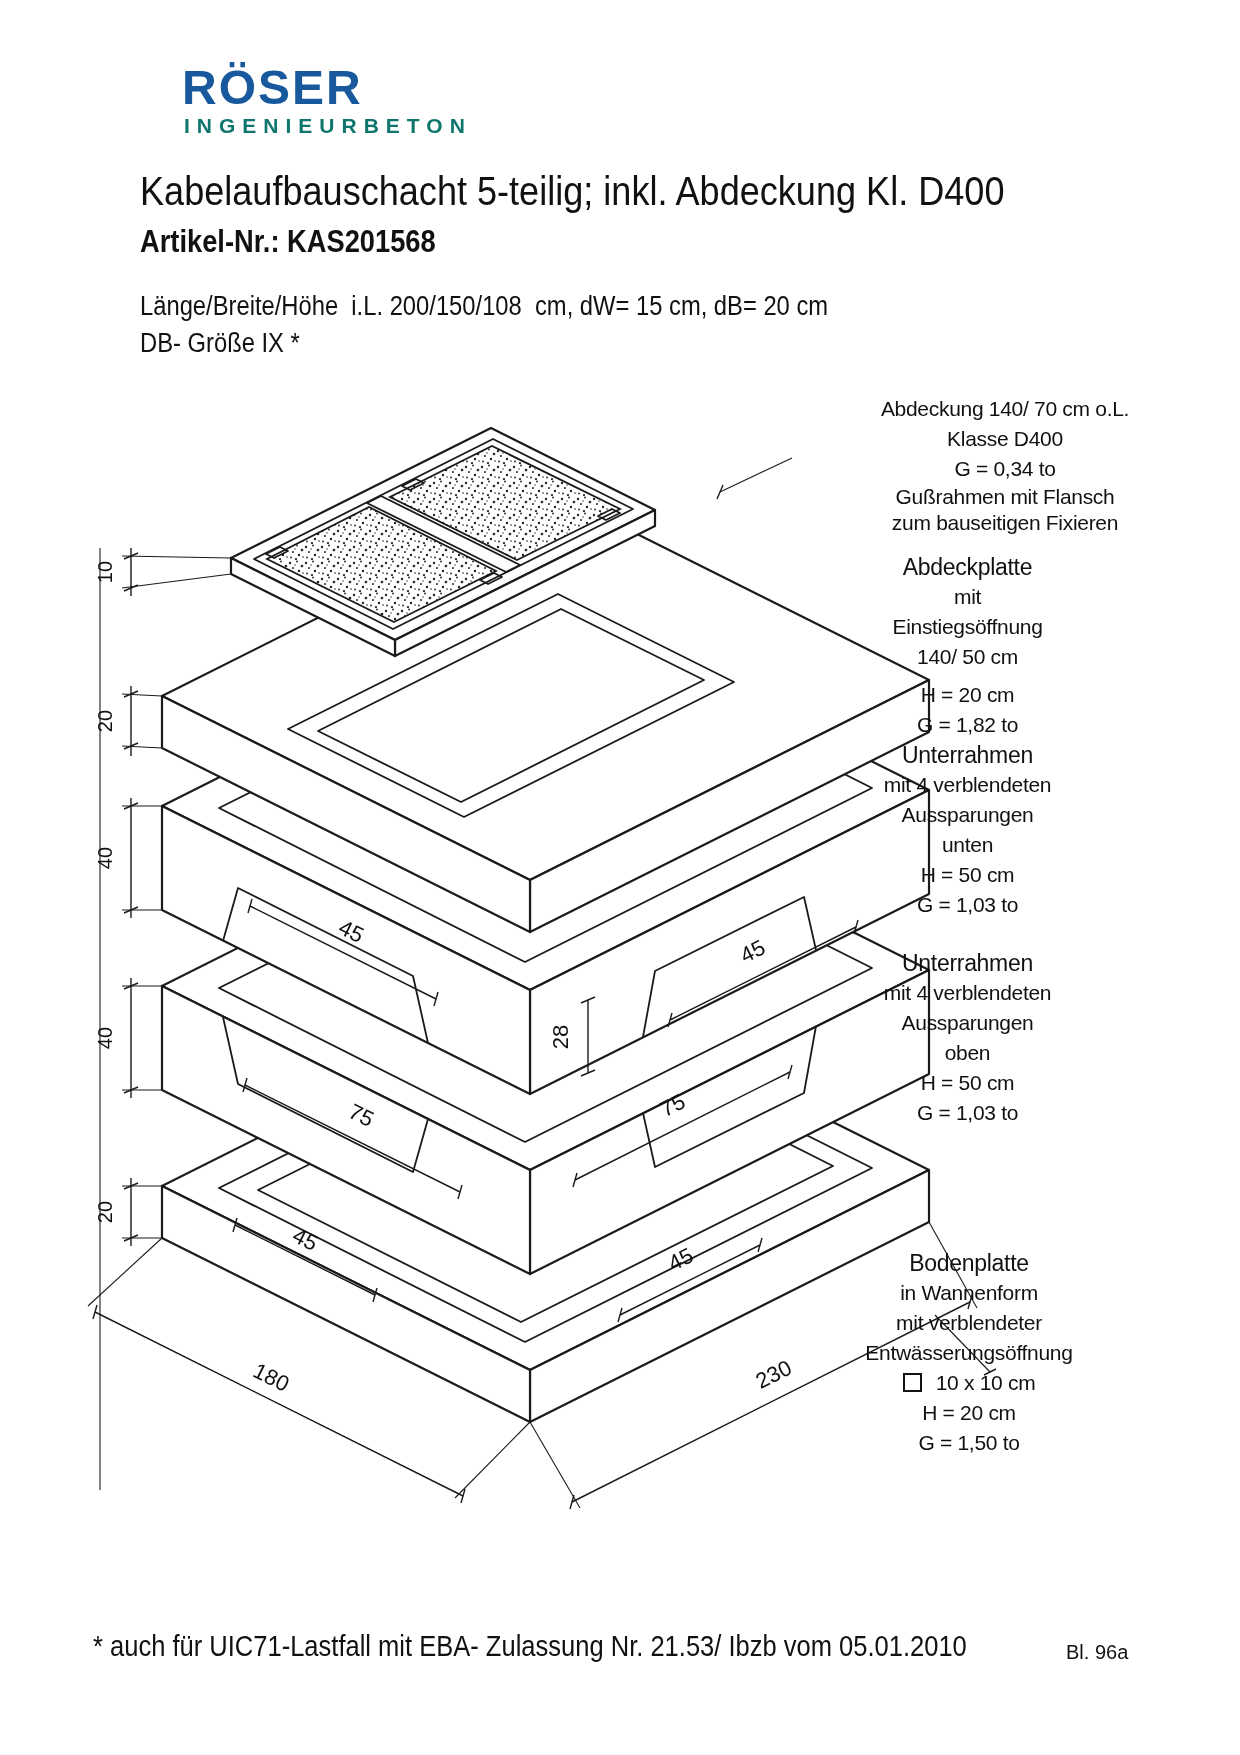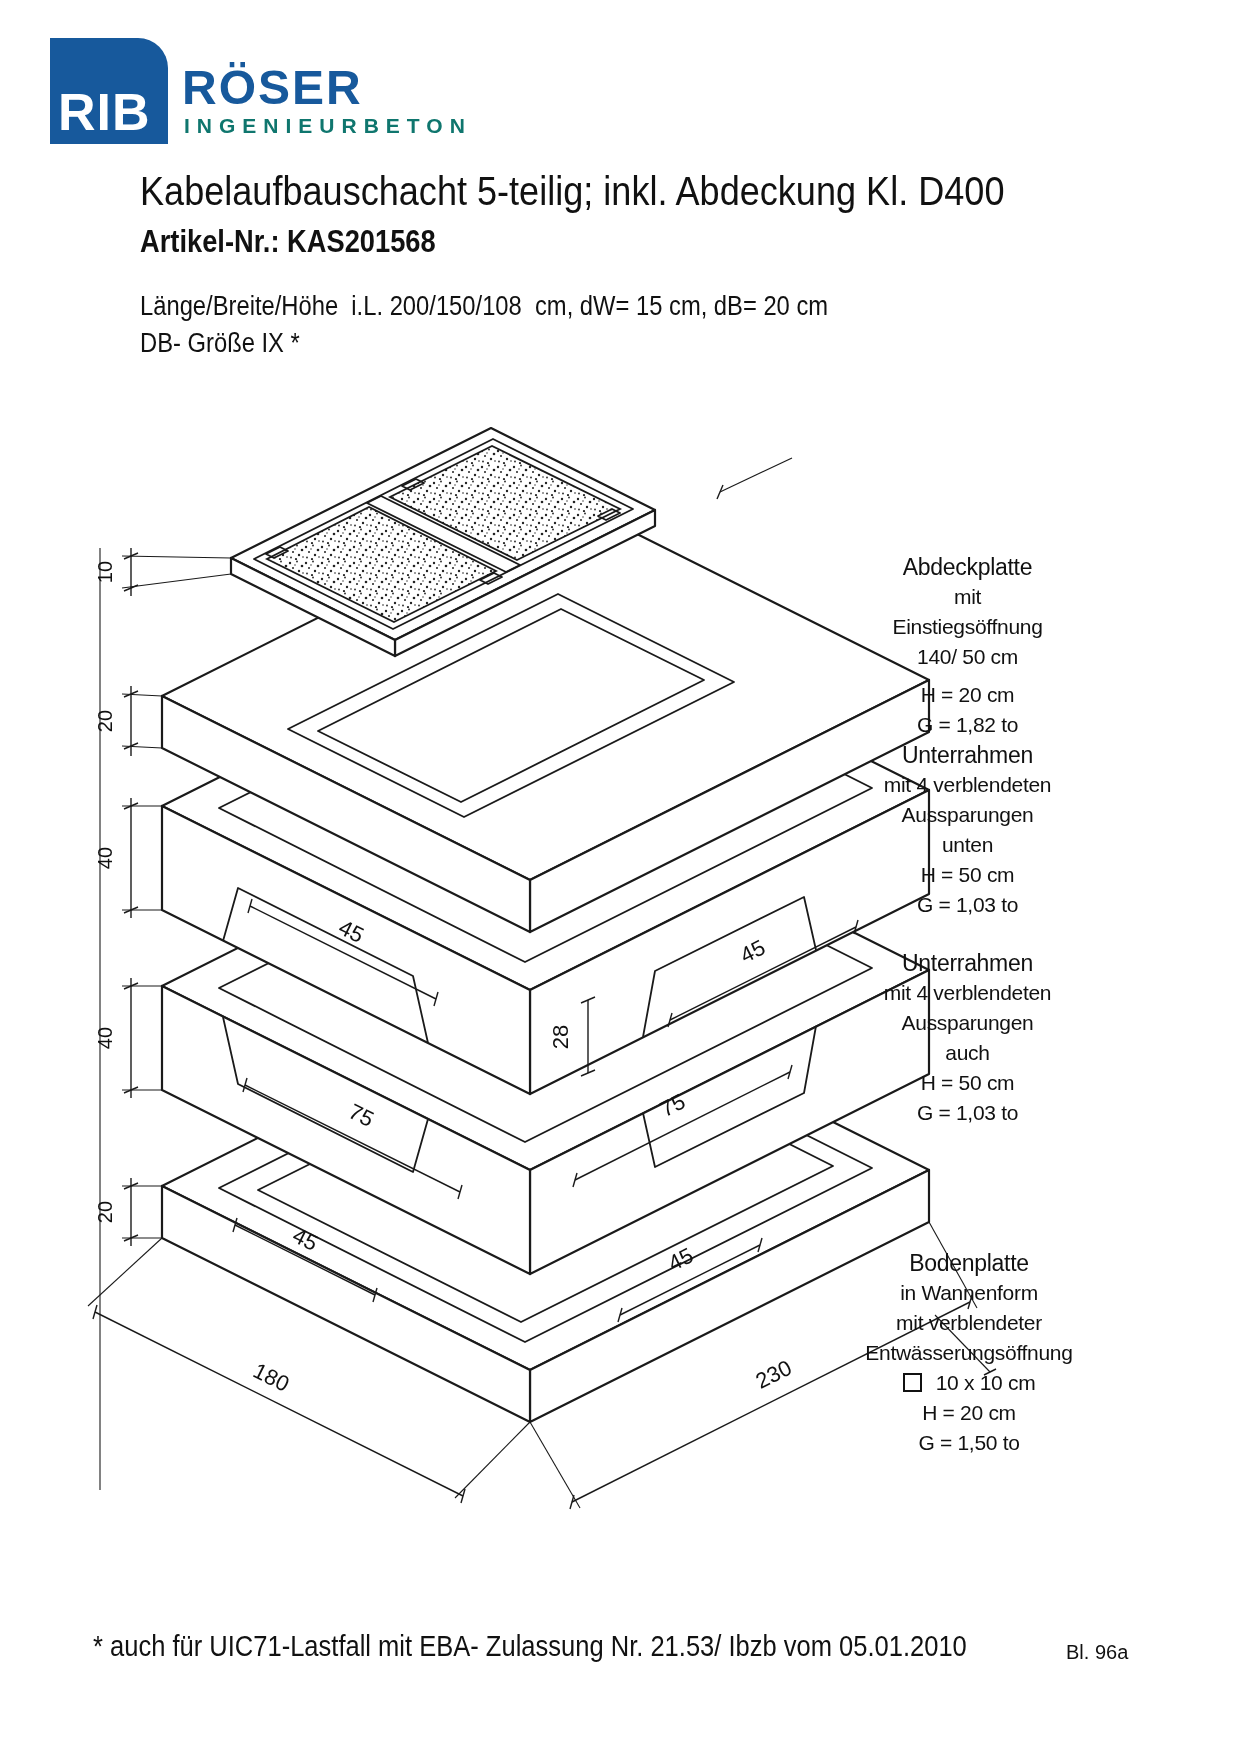--- a/index.html
+++ b/index.html
@@ -36,23 +36,20 @@
   .dim{stroke:#1a1a1a;stroke-width:1.4;fill:none;}
   .ext{stroke:#1a1a1a;stroke-width:1.1;fill:none;}
   .dtx{font-size:22px;}
   .ctx{font-size:20px;}
 </style>
 </head>
 <body>
 
 <div class="page">
 
-  <div class="logo-box">
-    <span>RIB</span>
-  </div>
   <div class="brand">RÖSER</div>
   <div class="subbrand">INGENIEURBETON</div>
 
   <div class="title">
     <span class="narrow">Kabelaufbauschacht 5-teilig; inkl. Abdeckung Kl. D400</span>
   </div>
   <div class="article">
     <span class="narrow">Artikel-Nr.: KAS201568</span>
   </div>
   <div class="specs">
@@ -215,20 +212,27 @@
       <line class="dim" x1="373" y1="1302" x2="377" y2="1288"></line>
       <text class="dtx" x="302" y="1246" text-anchor="middle" transform="rotate(26.5 302 1246)">45</text>
 
       <line class="dim" x1="620" y1="1315" x2="760" y2="1245"></line>
       <line class="dim" x1="618" y1="1322" x2="622" y2="1308"></line>
       <line class="dim" x1="758" y1="1252" x2="762" y2="1238"></line>
       <text class="dtx" x="684" y="1266" text-anchor="middle" transform="rotate(-26.5 684 1266)">45</text>
     </g>
   </svg>
 
+  <div class="ann" style="left:880px;top:394px;width:250px;">
+    <div class="ln">Abdeckung 140/ 70 cm o.L.</div>
+    <div class="ln">Klasse D400</div>
+    <div class="ln">G = 0,34 to</div>
+    <div>Gußrahmen mit Flansch</div>
+    <div>zum bauseitigen Fixieren</div>
+  </div>
 
   <div class="ann" style="left:860px;top:552px;width:215px;">
     <div class="t">Abdeckplatte</div>
     <div class="ln">mit</div>
     <div class="ln">Einstiegsöffnung</div>
     <div class="ln">140/ 50 cm</div>
     <div class="gap"></div>
     <div class="ln">H = 20 cm</div>
     <div class="ln">G = 1,82 to</div>
   </div>
@@ -239,21 +243,21 @@
     <div class="ln">Aussparungen</div>
     <div class="ln">unten</div>
     <div class="ln">H = 50 cm</div>
     <div class="ln">G = 1,03 to</div>
   </div>
 
   <div class="ann" style="left:860px;top:948px;width:215px;">
     <div class="t">Unterrahmen</div>
     <div class="ln">mit 4 verblendeten</div>
     <div class="ln">Aussparungen</div>
-    <div class="ln">auch</div>
+    <div class="ln">oben</div>
     <div class="ln">H = 50 cm</div>
     <div class="ln">G = 1,03 to</div>
   </div>
 
   <div class="ann" style="left:858px;top:1248px;width:222px;">
     <div class="t">Bodenplatte</div>
     <div class="ln">in Wannenform</div>
     <div class="ln">mit verblendeter</div>
     <div class="ln">Entwässerungsöffnung</div>
     <div class="ln">

